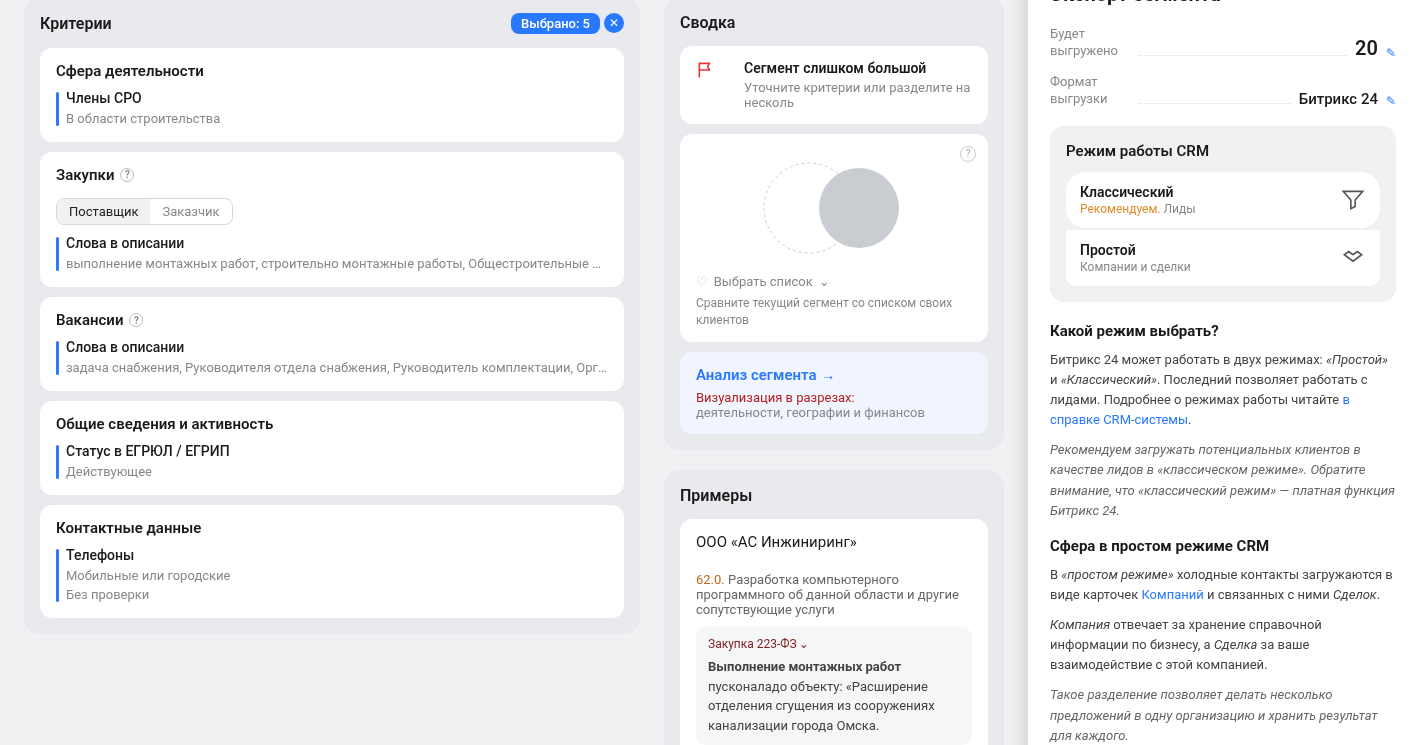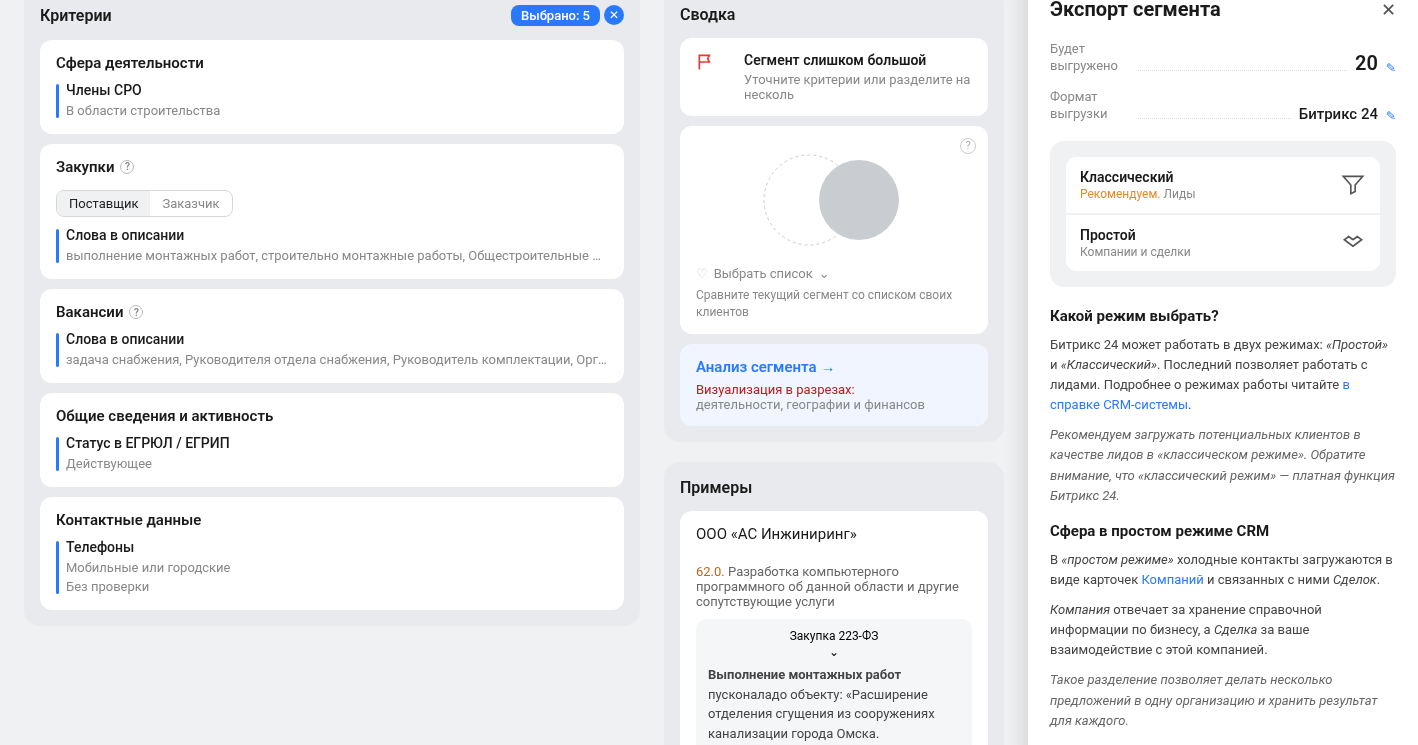--- a/index.html
+++ b/index.html
@@ -43,21 +43,21 @@
 .heart { color:#ccc; }
 .venn-hint { font-size: 12px; color: #888; margin-top: 6px; line-height:1.4;}
 .analysis-card { background: #f0f5ff; }
 .analysis-link { color: #2979ff; font-weight: 600; font-size: 15px; display:flex; align-items:center; gap:4px; cursor:pointer;}
 .analysis-desc1 { color: #b91c1c; font-size: 13px; margin-top:6px;}
 .analysis-desc2 { color: #888; font-size: 13px; }
 .example-company { font-weight: 400; font-size: 15px; margin-bottom: 21px;}
 .example-code { color: #c0661b; font-size: 13px; }
 .example-desc { color: #666; font-size: 13px; margin-bottom: 10px;}
 .example-nested { background: #f5f6f8; border-radius: 10px; padding: 10px 12px; }
-.example-nested-title { color: #000000; font-size: 12px; display:flex; align-items:center; gap:2px; margin-bottom:6px;flex-direction:column;}
+.example-nested-title { color: #7f1d1d; font-size: 12px; display:flex; align-items:center; gap:2px; margin-bottom:6px;}
 .example-nested-body { font-size: 13px; color: #444; line-height: 1.5; }
 .sidebar { width: 390px; background: #fff; box-shadow: -2px 0 20px rgba(0,0,0,0.15); padding: 24px 22px; overflow-y: auto; position: relative; z-index: 10;}
 .sidebar-head { display:flex; justify-content:space-between; align-items:center; margin-bottom: 20px;}
 .sidebar-title { font-size: 20px; font-weight: 700; }
 .close-x { font-size: 18px; color: #555; cursor:pointer; }
 .meta-row { display:flex; justify-content:space-between; align-items:flex-end; margin-bottom: 14px; }
 .meta-label { font-size: 13px; color: #888; line-height: 1.3; max-width: 80px;}
 .meta-line { flex:1; border-bottom: 1px dotted #ddd; margin: 0 8px 4px;}
 .meta-value { font-size: 20px; font-weight: 600; }
 .meta-value.small { font-size: 15px; font-weight:500;}
@@ -237,20 +237,21 @@
       <span class="edit-icon">✎</span>
     </div>
     <div class="meta-row">
       <div class="meta-label">Формат выгрузки</div>
       <div class="meta-line"></div>
       <div class="meta-value small">Битрикс 24</div>
       <span class="edit-icon">✎</span>
     </div>
 
     <div class="crm-panel">
+      <div class="crm-panel-title">Режим работы CRM</div>
       <div class="crm-option">
         <div>
           <div class="crm-opt-title">Классический</div>
           <div class="crm-opt-sub"><span class="reco">Рекомендуем.</span><span> Лиды</span></div>
         </div>
         <svg class="crm-icon" width="26" height="26" viewBox="0 0 24 24" fill="none" stroke="currentColor" stroke-width="1.5">
             <path d="M3 4h18l-7 8v6l-4 2v-8L3 4z"></path>
           </svg>
       </div>
       <div class="crm-option">

